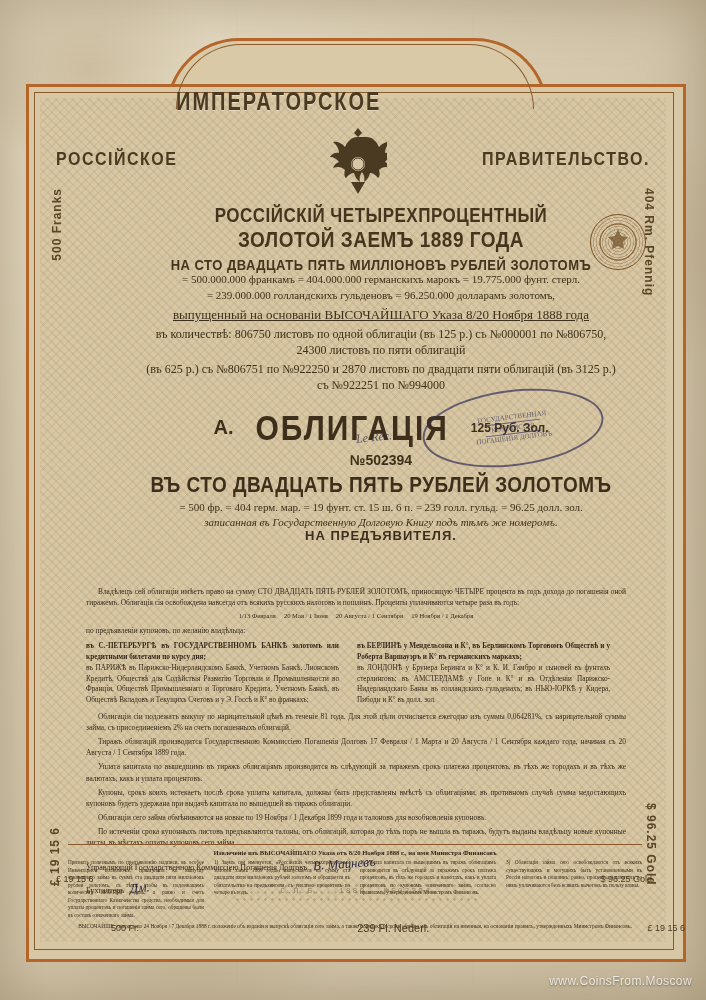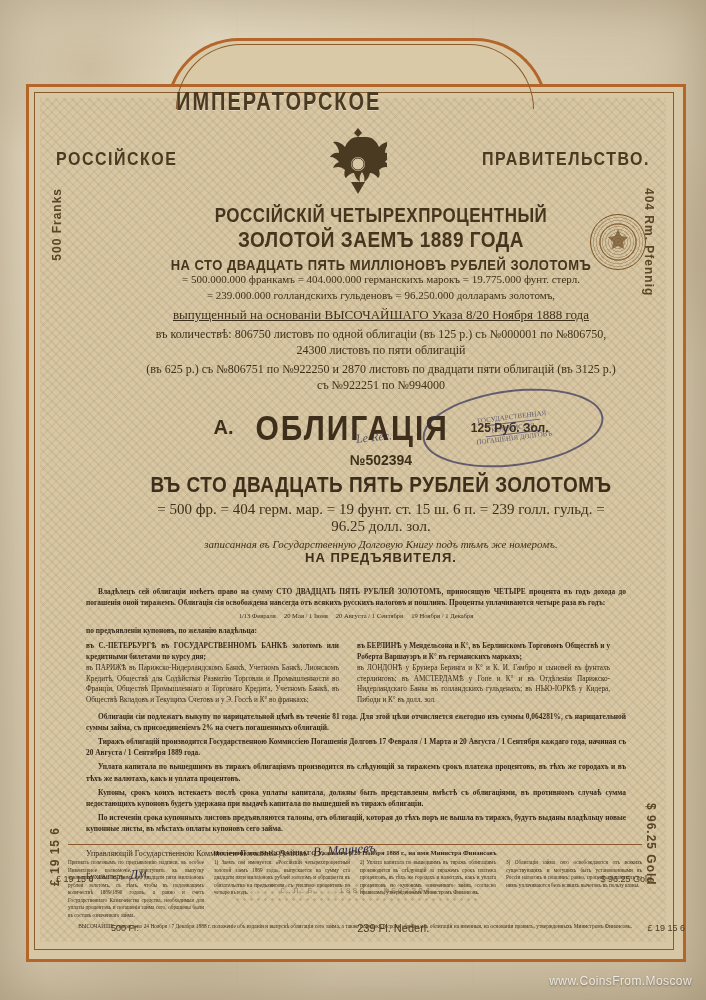--- a/index.html
+++ b/index.html
@@ -123,33 +123,33 @@
   .oblig{
     font-family:"Liberation Sans",sans-serif;font-weight:bold;font-size:30px;
     letter-spacing:2px;transform:scaleY(1.15);
   }
   .amt{font-family:Liberation Sans, sans-serif;font-weight:bold;font-size:12px;}
   .num{font-family:"Liberation Sans",sans-serif;font-weight:bold;font-size:14px;margin-top:2px;}
   .bigline{
     font-family:"Liberation Sans",sans-serif;font-weight:bold;font-size:19px;
     margin-top:6px;transform:scaleY(1.12);letter-spacing:.5px;
   }
-  .fx{font-size:15px;margin-top:5px;}
+  .fx{font-size:11px;margin-top:5px;}
   .regline{font-size:11px;font-style:italic;margin-top:3px;}
   .bearer{
     font-family:"Liberation Sans",sans-serif;font-weight:bold;font-size:13px;
     margin-top:0;letter-spacing:1px;
   }
 
   
   .body{
     position:absolute;left:60px;top:548px;width:540px;
     font-size:7.4px;line-height:1.5;color:#36291a;text-align:justify;
   }
-  .body p{margin:0 0 3px 0;font-weight:bold;}
+  .body p{margin:0 0 3px 0;}
   .body .ind{text-indent:12px;}
   .twocol{
     display:flex;gap:18px;margin:5px 16px 5px 0;
   }
   .twocol .col{flex:1;font-size:7.2px;line-height:1.5;}
   .place{font-weight:bold;}
   .coupon-tbl{
     display:flex;justify-content:center;gap:8px;font-size:6.6px;margin:2px 0 4px 0;
   }
   .sig{
@@ -329,20 +329,21 @@
       <div class="col">
         <div class="place">въ БЕРЛИНѢ у Мендельсона и К°, въ Берлинскомъ Торговомъ Обществѣ и у Роберта Варшауэръ и К° въ германскихъ маркахъ;</div>
         <div>въ ЛОНДОНѢ у Брунера Беринга и К° и К. И. Гамбро и сыновей въ фунтахъ стерлинговъ; въ АМСТЕРДАМѢ у Гопе и К° и въ Отдѣленіи Парижско-Нидерландскаго Банка въ голландскихъ гульденахъ; въ НЬЮ-ІОРКѢ у Кидера, Пибоди и К° въ долл. зол.</div>
       </div>
     </div>
 
     <p class="ind">Облигаціи сіи подлежатъ выкупу по нарицательной цѣнѣ въ теченіе 81 года. Для этой цѣли отчисляется ежегодно изъ суммы 0,064281%, съ нарицательной суммы займа, съ присоединеніемъ 2% на счетъ погашенныхъ облигацій.</p>
     <p class="ind">Тиражъ облигацій производится Государственною Коммиссіею Погашенія Долговъ 17 Февраля / 1 Марта и 20 Августа / 1 Сентября каждаго года, начиная съ 20 Августа / 1 Сентября 1889 года.</p>
     <p class="ind">Уплата капитала по вышедшимъ въ тиражъ облигаціямъ производится въ слѣдующій за тиражемъ срокъ платежа процентовъ, въ тѣхъ же городахъ и въ тѣхъ же валютахъ, какъ и уплата процентовъ.</p>
     <p class="ind">Купоны, срокъ коихъ истекаетъ послѣ срока уплаты капитала, должны быть представлены вмѣстѣ съ облигаціями, въ противномъ случаѣ сумма недостающихъ купоновъ будетъ удержана при выдачѣ капитала по вышедшей въ тиражъ облигаціи.</p>
+    <p class="ind">Облигаціи сего займа обмѣниваются на новые по 19 Ноября / 1 Декабря 1899 года и талоновъ для возобновленія купоновъ.</p>
     <p class="ind">По истеченіи срока купонныхъ листовъ предъявляются талоны, отъ облигацій, которая до тѣхъ поръ не вышла въ тиражъ, будутъ выданы владѣльцу новые купонные листы, въ мѣстахъ оплаты купоновъ сего займа.</p>
 
     <div class="sig">
       <div class="row">
         <span class="lbl">Управляющій Государственною Коммиссіею Погашенія Долговъ</span>
         <span class="ink">В. Мацневъ</span>
       </div>
       <div class="row">
         <span class="lbl">Бухгалтеръ</span>
         <span class="ink">Дм.</span>

